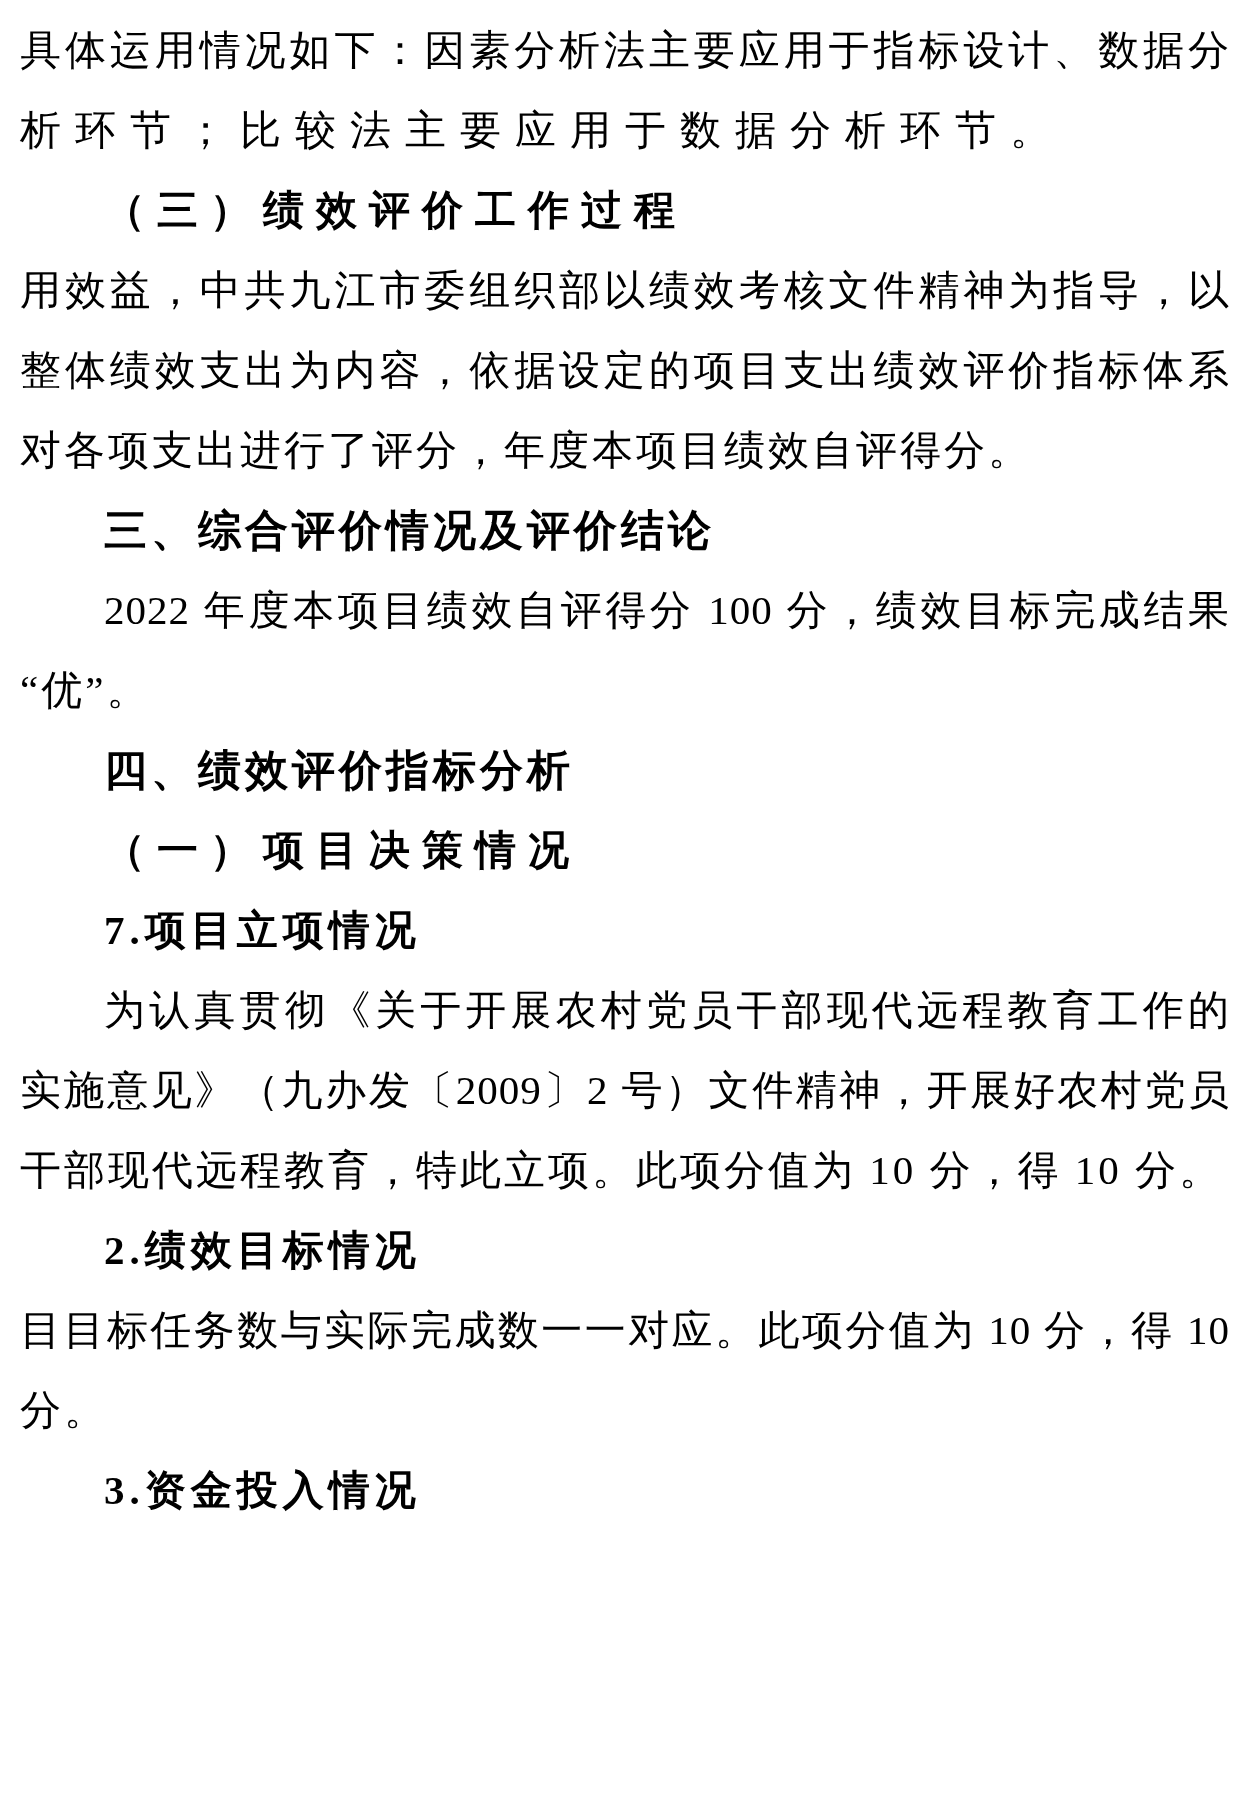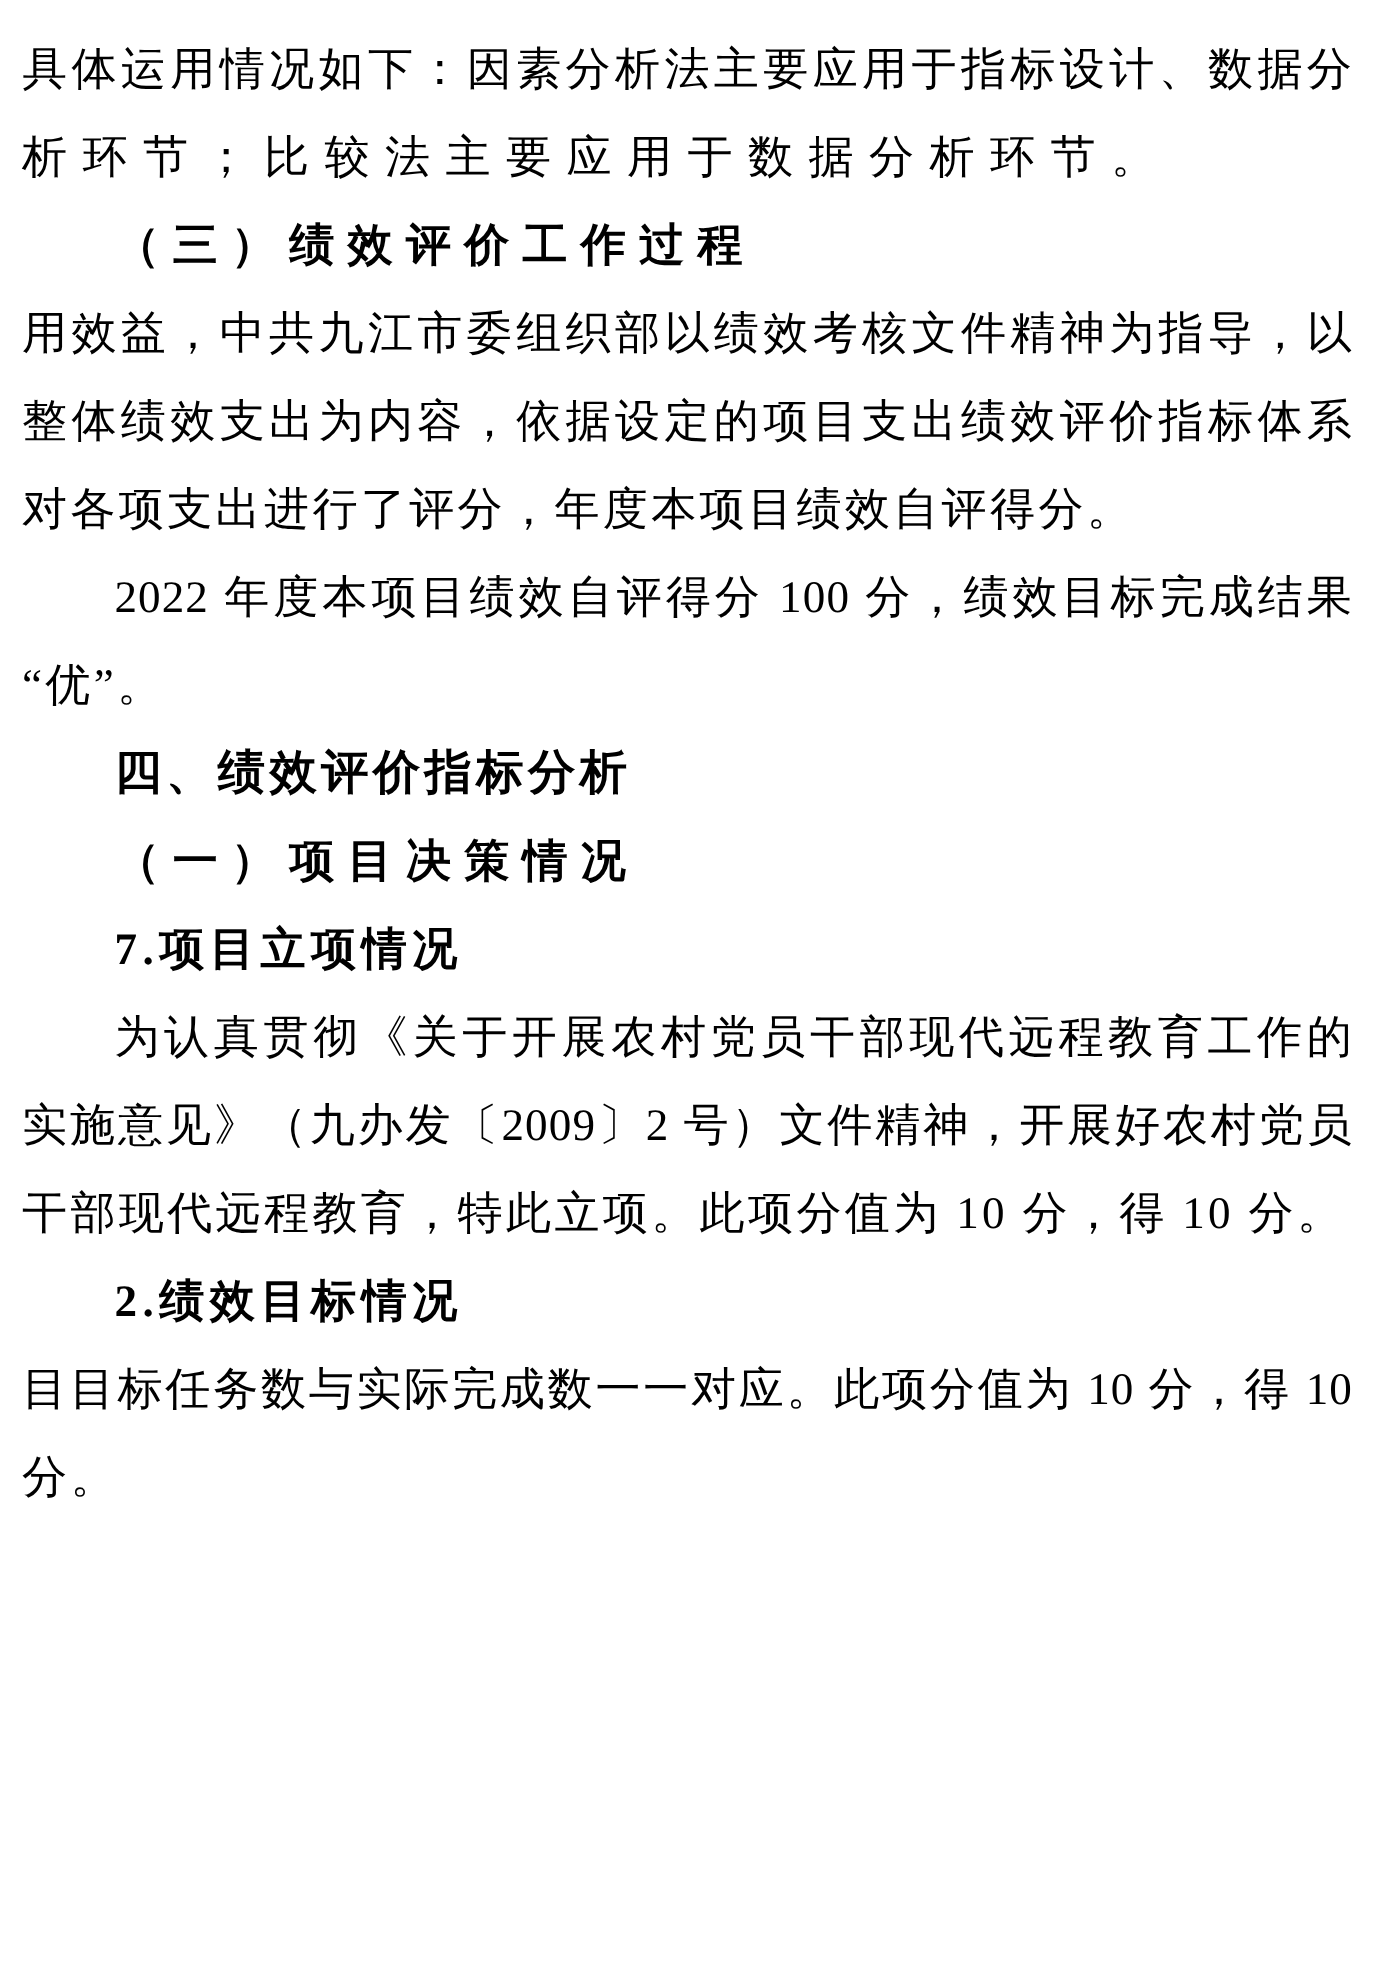--- a/index.html
+++ b/index.html
@@ -6,21 +6,21 @@
   .page {
     width: 1260px;
     height: 1795px;
     background: #ffffff;
     position: relative;
     overflow: hidden;
     margin: 0 auto;
   }
   .content {
     position: absolute;
-    top: 22px;
+    top: 10px;
     left: 20px;
     width: 1210px;
   }
   .line {
     height: 80px;
     line-height: 80px;
     font-size: 41px;
     color: #000000;
     font-family: "Liberation Serif", "DejaVu Serif", serif;
     letter-spacing: 3px;
@@ -64,25 +64,27 @@
 <body>
 
 <div class="page">
   <div class="content">
     <div class="line justify">具体运用情况如下：因素分析法主要应用于指标设计、数据分</div>
     <div class="line wide">析环节；比较法主要应用于数据分析环节。</div>
     <div class="line h-sub">（三）绩效评价工作过程</div>
     <div class="line justify">用效益，中共九江市委组织部以绩效考核文件精神为指导，以</div>
     <div class="line justify">整体绩效支出为内容，依据设定的项目支出绩效评价指标体系</div>
     <div class="line">对各项支出进行了评分，年度本项目绩效自评得分。</div>
+    <div class="line h-main">三、综合评价情况及评价结论</div>
     <div class="line justify indent">2022 年度本项目绩效自评得分 100 分，绩效目标完成结果</div>
     <div class="line">“优”。</div>
     <div class="line h-main">四、绩效评价指标分析</div>
     <div class="line h-sub">（一）项目决策情况</div>
     <div class="line h-num">7.项目立项情况</div>
     <div class="line justify indent">为认真贯彻《关于开展农村党员干部现代远程教育工作的</div>
     <div class="line justify">实施意见》（九办发〔2009〕2 号）文件精神，开展好农村党员</div>
     <div class="line">干部现代远程教育，特此立项。此项分值为 10 分，得 10 分。</div>
     <div class="line h-num">2.绩效目标情况</div>
     <div class="line justify">目目标任务数与实际完成数一一对应。此项分值为 10 分，得 10</div>
     <div class="line">分。</div>
+    <div class="line h-num">3.资金投入情况</div>
   </div>
 </div>
 
 </body></html>

